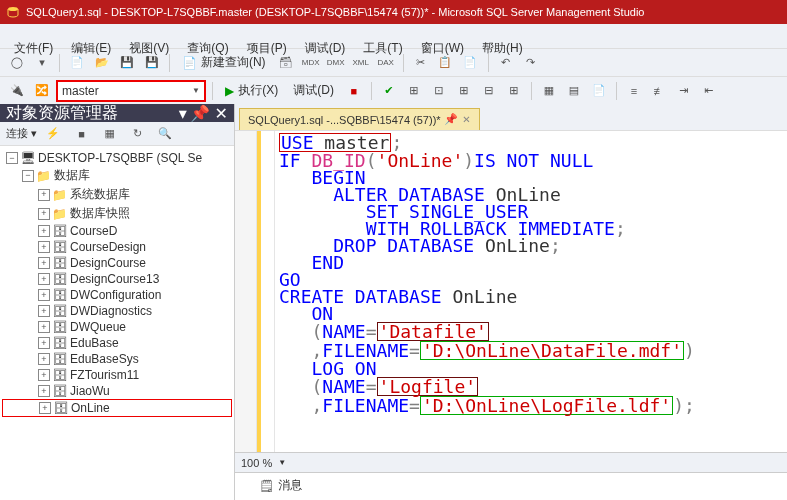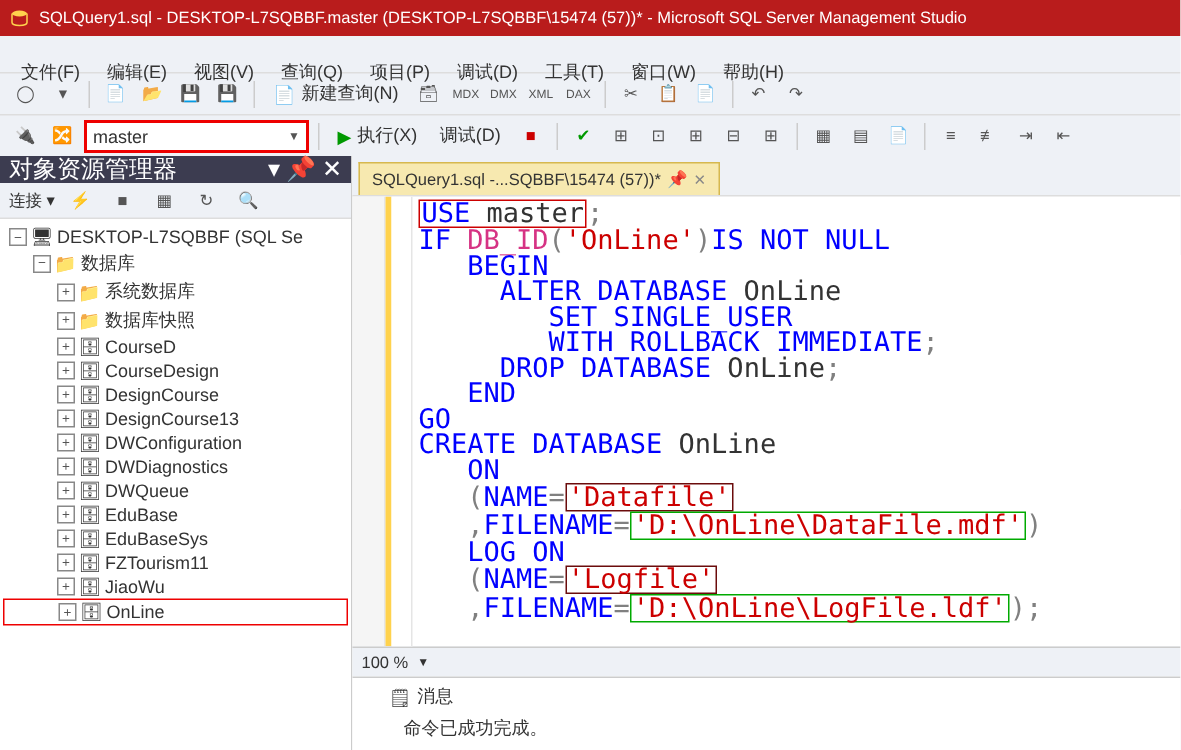--- a/index.html
+++ b/index.html
@@ -288,16 +288,15 @@
     </div>
     <div class="zoom">
       <span>100 %</span>
       <span style="font-size:8px">▼</span>
     </div>
     <div class="msg">
       <div class="msg-head">
         <span>🗒</span>
         <span>消息</span>
       </div>
-      <div class="msg-body">命令已成功完成。</div>
     </div>
   </div>
 </div>
 
 </body></html>

